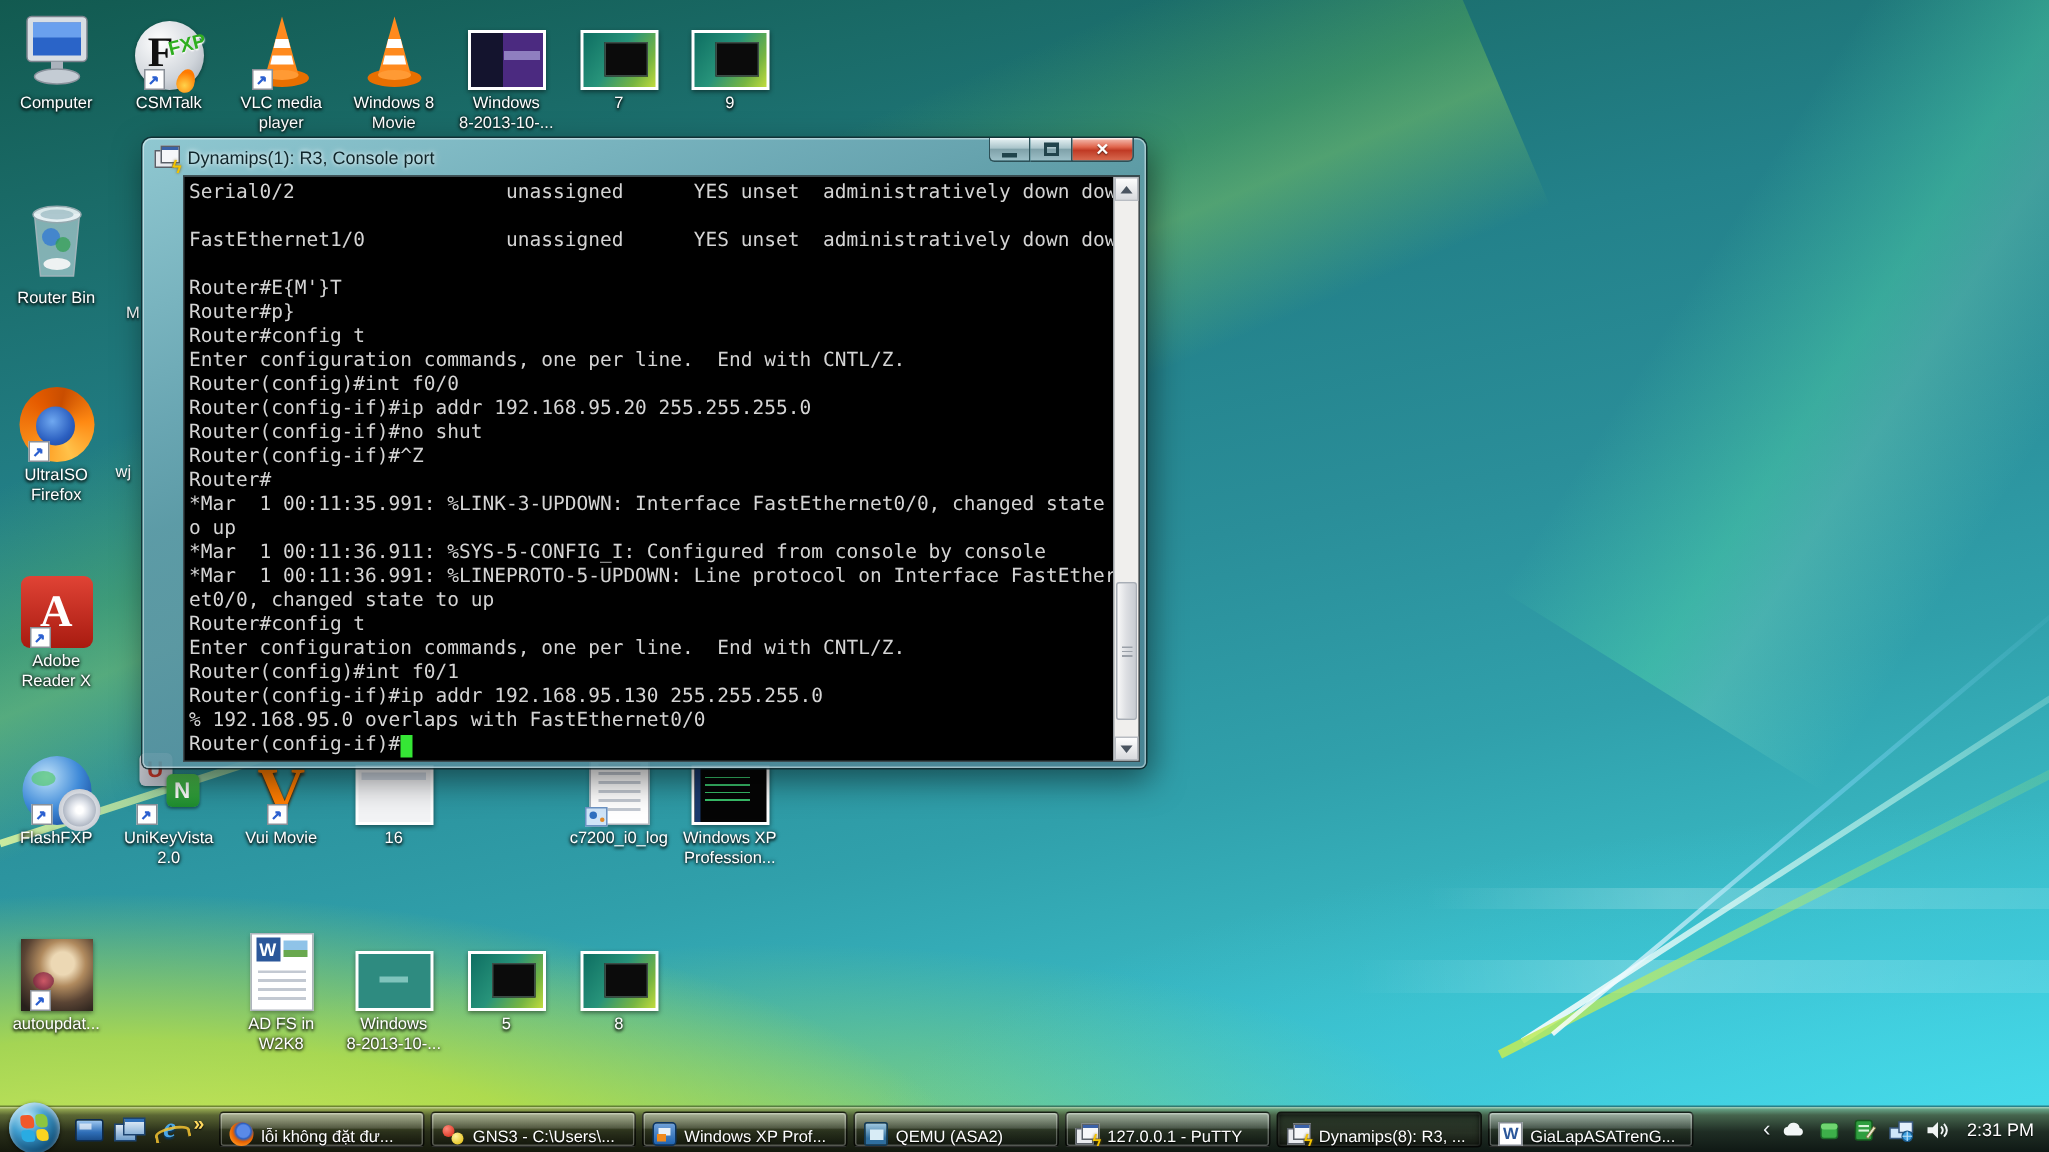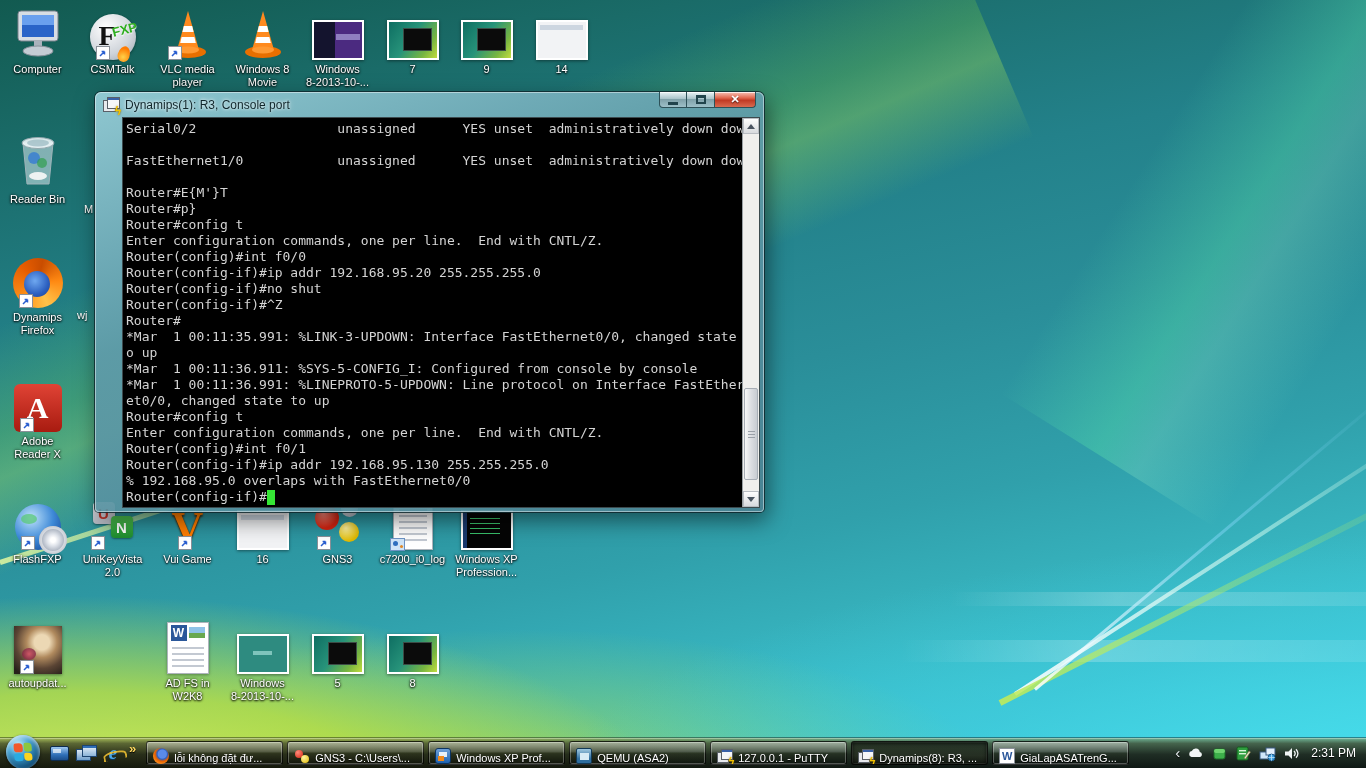--- a/index.html
+++ b/index.html
@@ -296,53 +296,45 @@
 
   <div class="dicon" style="left:449px;top:6px">
     <span class="art">
         <span class="thumb">
           <i class="t-desk"></i>
         </span>
       </span>
     <span class="lbl">9</span>
   </div>
 
-  <div class="dicon" style="left:524px;top:6px">
-    <span class="art">
-        <span class="thumb">
-          <i class="t-white"></i>
-        </span>
-      </span>
-    <span class="lbl">14</span>
-  </div>
 
   <div class="dicon" style="left:0px;top:126px">
     <span class="art" style="height:64px">
       <svg class="bin-svg" width="48" height="62">
           <path d="M9 15 L39 15 L35 56 L13 56 Z" fill="rgba(215,233,238,0.55)" stroke="#9fb4ba"></path>
           <circle cx="20" cy="30" r="6" fill="#3a7fd0" opacity=".85"></circle>
           <circle cx="28" cy="35" r="5" fill="#2f9e4f" opacity=".7"></circle>
           <ellipse cx="24" cy="48" rx="9" ry="4" fill="#eef2f2"></ellipse>
           <ellipse cx="24" cy="15" rx="16" ry="5.5" fill="rgba(238,246,248,0.9)" stroke="#93a8ae"></ellipse>
           <ellipse cx="24" cy="15" rx="11" ry="3.4" fill="rgba(160,190,198,0.8)"></ellipse>
         </svg>
     </span>
-    <span class="lbl">Reader Bin</span>
+    <span class="lbl">Router Bin</span>
   </div>
 
   <div class="dicon" style="left:0px;top:250px">
     <span class="art" style="height:58px">
       <span class="fox"></span>
       <span class="sc">
           <svg width="9" height="9">
             <path d="M2 7 L6.5 2.5 M6.5 2.5 L3.6 2.5 M6.5 2.5 L6.5 5.4" stroke="#2a5fd0" stroke-width="1.5" fill="none"></path>
           </svg>
         </span>
     </span>
-    <span class="lbl">Dynamips
+    <span class="lbl">UltraISO
 Firefox</span>
   </div>
 
   <div class="dicon" style="left:0px;top:374px">
     <span class="art" style="height:58px">
       <span class="adobe">A</span>
       <span class="sc">
           <svg width="9" height="9">
             <path d="M2 7 L6.5 2.5 M6.5 2.5 L3.6 2.5 M6.5 2.5 L6.5 5.4" stroke="#2a5fd0" stroke-width="1.5" fill="none"></path>
           </svg>
@@ -380,47 +372,32 @@
 
   <div class="dicon" style="left:150px;top:496px">
     <span class="art">
       <span class="vui">V</span>
       <span class="sc">
           <svg width="9" height="9">
             <path d="M2 7 L6.5 2.5 M6.5 2.5 L3.6 2.5 M6.5 2.5 L6.5 5.4" stroke="#2a5fd0" stroke-width="1.5" fill="none"></path>
           </svg>
         </span>
     </span>
-    <span class="lbl">Vui Game</span>
+    <span class="lbl">Vui Movie</span>
   </div>
 
   <div class="dicon" style="left:225px;top:496px">
     <span class="art">
         <span class="thumb">
           <i class="t-white"></i>
         </span>
       </span>
     <span class="lbl">16</span>
   </div>
 
-  <div class="dicon" style="left:300px;top:496px">
-    <span class="art">
-      <span class="gns">
-          <span class="g-red"></span>
-          <span class="g-grey"></span>
-          <span class="g-yel"></span>
-        </span>
-      <span class="sc">
-          <svg width="9" height="9">
-            <path d="M2 7 L6.5 2.5 M6.5 2.5 L3.6 2.5 M6.5 2.5 L6.5 5.4" stroke="#2a5fd0" stroke-width="1.5" fill="none"></path>
-          </svg>
-        </span>
-    </span>
-    <span class="lbl">GNS3</span>
-  </div>
 
   <div class="dicon" style="left:375px;top:496px">
     <span class="art">
       <span class="doc">
           <span class="mini"></span>
         </span>
     </span>
     <span class="lbl">c7200_i0_log</span>
   </div>
 

